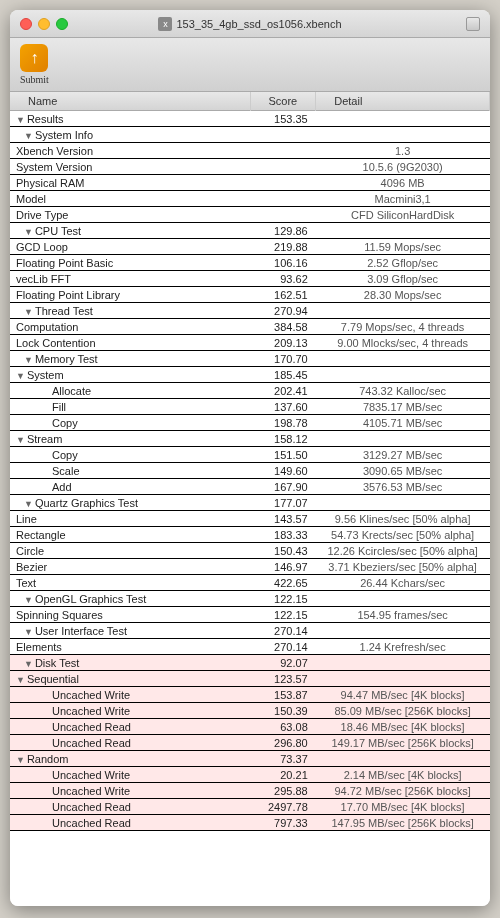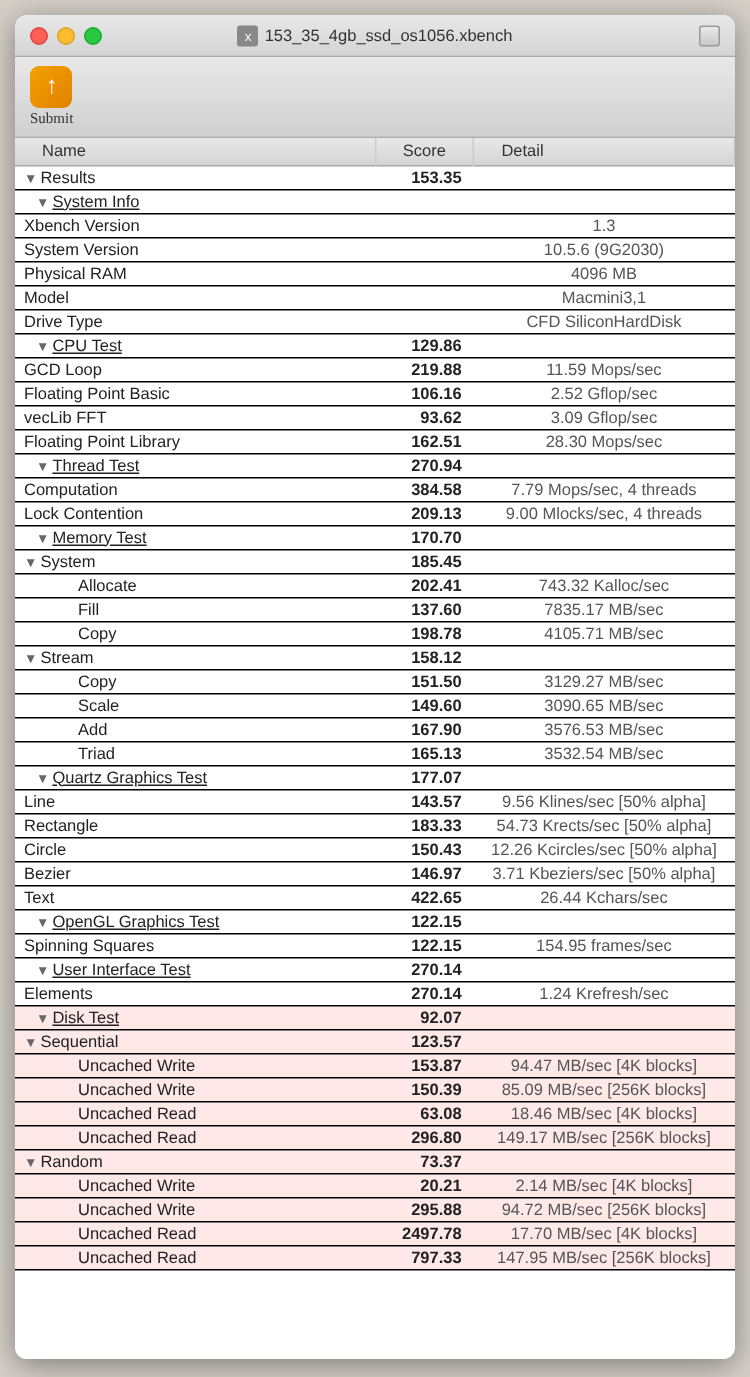--- a/index.html
+++ b/index.html
@@ -139,28 +139,28 @@
 
     tbody tr {
       border-bottom: 1px solid #000000;
     }
 
     td {
       padding: 1.5px 6px;
       color: #222;
       white-space: nowrap;
     }
-    td:nth-child(2) { text-align: right; padding-right: 8px; font-weight: bold; }
+    td:nth-child(2) { text-align: right; padding-right: 8px; }
     td:nth-child(3) { color: #555; text-align: center; }
 
     .row-highlight {
       background-color: #ffe8e8 !important;
     }
 
-    .indent-1 td:first-child { padding-left: 14px; text-decoration: underline; }
+    .indent-1 td:first-child { padding-left: 14px; }
     .indent-2 td:first-child { }
     .indent-3 td:first-child { padding-left: 42px; }
 
     .toggle-arrow {
       display: inline-block;
       margin-right: 2px;
       font-size: 9px;
       color: #666;
     }
   </style>
@@ -312,25 +312,20 @@
           <tr class="indent-3">
             <td>Scale</td>
             <td>149.60</td>
             <td>3090.65 MB/sec</td>
           </tr>
           <tr class="indent-3">
             <td>Add</td>
             <td>167.90</td>
             <td>3576.53 MB/sec</td>
           </tr>
-          <tr class="indent-3">
-            <td>Triad</td>
-            <td>165.13</td>
-            <td>3532.54 MB/sec</td>
-          </tr>
           <tr class="indent-1">
             <td><span class="toggle-arrow">▼</span>Quartz Graphics Test</td>
             <td>177.07</td>
             <td></td>
           </tr>
           <tr class="indent-2">
             <td>Line</td>
             <td>143.57</td>
             <td>9.56 Klines/sec [50% alpha]</td>
           </tr>

